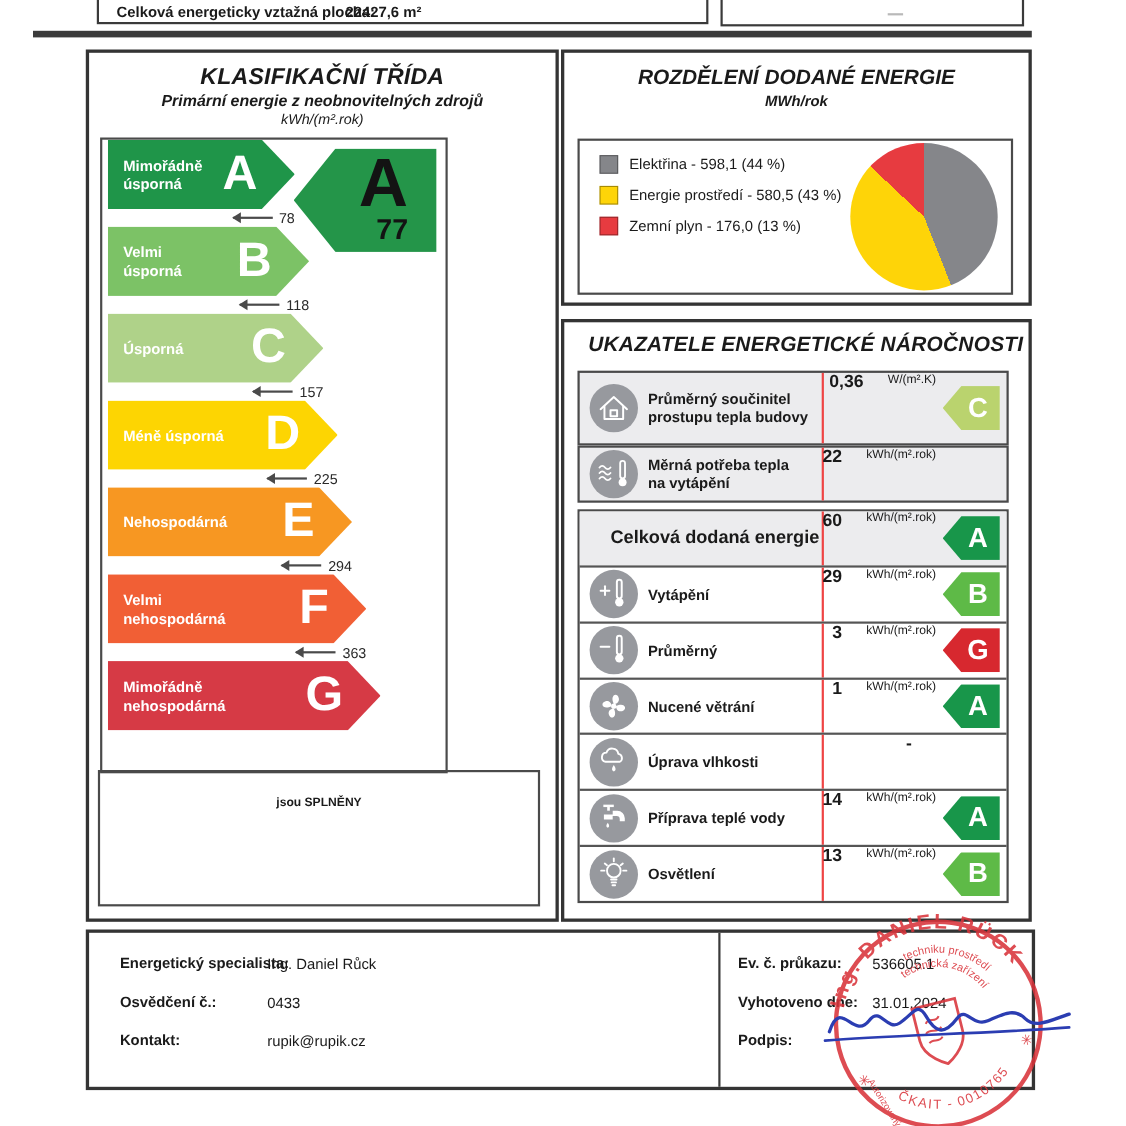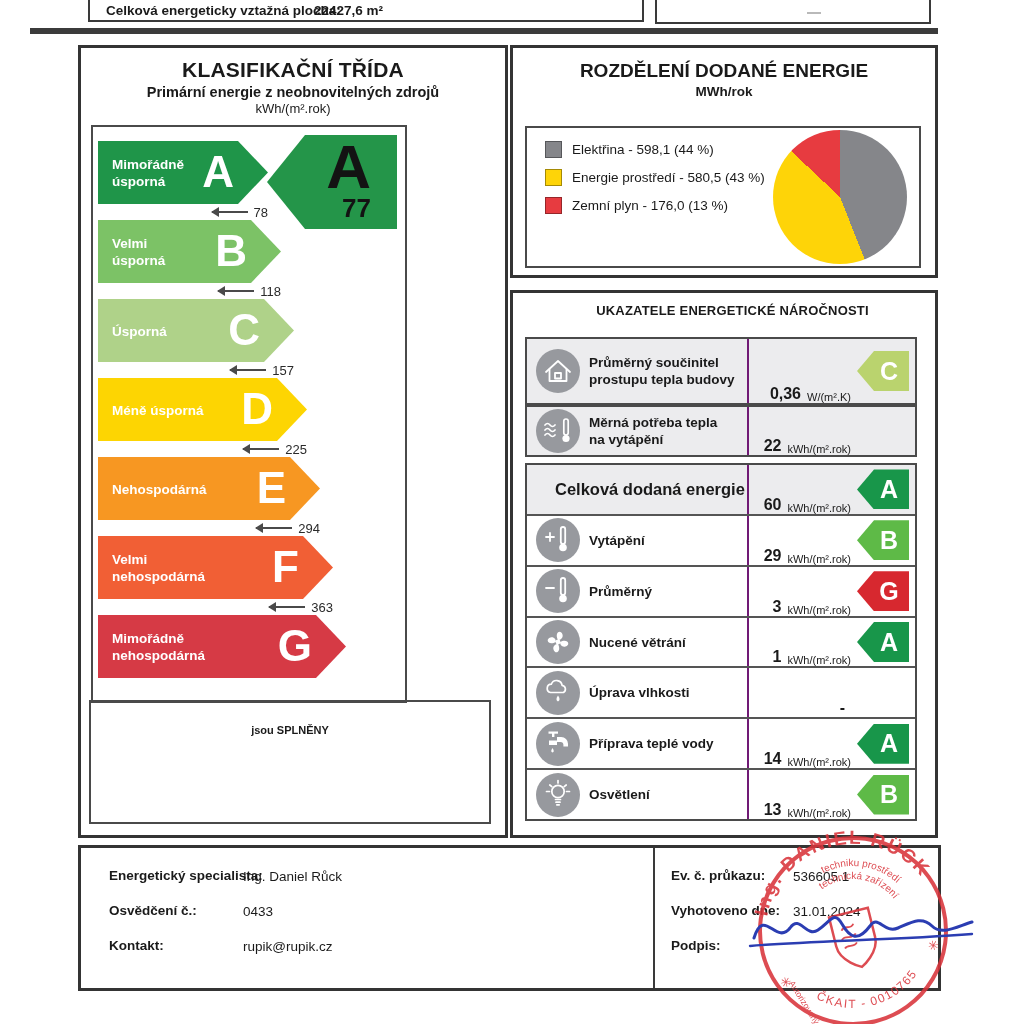--- a/index.html
+++ b/index.html
@@ -11,27 +11,27 @@
   .abs{position:absolute;}
   
   #top-left-box{left:88px;top:-26px;width:552px;height:44px;border:2px solid #3a3a3a;background:#fff;}
   #top-left-box .lbl{position:absolute;left:16px;bottom:2px;font-weight:bold;font-size:13.5px;}
   #top-left-box .val{position:absolute;left:224px;bottom:2px;font-weight:bold;font-size:13.5px;}
   #top-right-box{left:655px;top:-46px;width:272px;height:66px;border:2px solid #3a3a3a;background:#fff;}
   #top-right-box .smudge{position:absolute;left:150px;bottom:8px;width:14px;height:2px;background:#b9b9b9;}
   #top-thick-line{left:30px;top:28px;width:908px;height:6px;background:#3b3b3b;}
   
   .panel{border:3px solid #343434;background:#fff;}
-  .center{text-align:center;}
+  .center{text-align:center;font-style:italic;}
   
   #class-panel{left:78px;top:45px;width:424px;height:787px;}
   #class-panel .p-title{margin-top:10px;font-size:21px;font-weight:bold;letter-spacing:.2px;}
   #class-panel .p-sub{margin-top:2px;font-size:14.5px;font-weight:bold;}
   #class-panel .p-unit{margin-top:1px;font-size:13px;}
-  #arrows-box{left:10px;top:77px;width:316px;height:578px;border:2px solid #4a4a4a;padding-top:14px;box-sizing:border-box;}
+  #arrows-box{left:10px;top:77px;width:316px;height:578px;border:2px solid #4a4a4a;padding-top:0;box-sizing:border-box;}
   .bar{position:relative;height:63px;margin-left:5px;
        clip-path:polygon(0 0,calc(100% - 30px) 0,100% 50%,calc(100% - 30px) 100%,0 100%);}
   .bar .bar-label{position:absolute;left:14px;top:50%;transform:translateY(-50%);
        color:#fff;font-weight:bold;font-size:13.5px;line-height:17px;white-space:pre-line;}
   .bar .bar-letter{position:absolute;right:34px;top:50%;transform:translate(0,-53%);
        color:#fff;font-weight:bold;font-size:44px;}
   .threshold{height:16px;margin-left:5px;display:flex;align-items:center;justify-content:flex-end;gap:6px;}
   .th-arrow{display:inline-block;position:relative;width:36px;height:2px;background:#4a4a4a;}
   .th-arrow::before{content:"";position:absolute;left:-1px;top:-4px;border-top:5px solid transparent;
        border-bottom:5px solid transparent;border-right:8px solid #4a4a4a;}
@@ -52,36 +52,36 @@
   #dist-panel .p-title{margin-top:12px;font-size:19px;font-weight:bold;}
   #dist-panel .p-unit{margin-top:2px;font-size:13.5px;font-weight:bold;}
   #dist-box{left:12px;top:78px;width:392px;height:138px;border:2px solid #4a4a4a;}
   #legend{position:absolute;left:18px;top:13px;display:flex;flex-direction:column;gap:11px;}
   .legend-item{display:flex;align-items:center;}
   .legend-swatch{width:17px;height:17px;margin-right:10px;border:1px solid rgba(0,0,0,.35);box-sizing:border-box;}
   .legend-text{font-size:13.5px;font-weight:normal;}
   #pie-chart{position:absolute;right:12px;top:2px;width:134px;height:134px;border-radius:50%;}
   
   #ind-panel{left:510px;top:290px;width:422px;height:542px;}
-  #ind-panel .p-title{margin-top:10px;font-size:13px;font-weight:bold;letter-spacing:.2px;margin-left:17px;}
+  #ind-panel .p-title{margin-top:10px;font-size:19px;font-weight:bold;letter-spacing:.2px;margin-left:17px;}
   .ind-box{position:absolute;left:12px;width:392px;border:2px solid #4a4a4a;background:#ececee;
        display:flex;align-items:stretch;box-sizing:border-box;}
   #ind-box1{top:44px;height:68px;}
   #ind-box2{top:112px;height:52px;}
   #ind-bigbox{position:absolute;left:12px;top:170px;width:392px;height:358px;border:2px solid #4a4a4a;
        display:flex;flex-direction:column;box-sizing:border-box;background:#fff;}
   .ind-row{flex:1;display:flex;align-items:stretch;border-top:2px solid #555;}
   .ind-row:first-child{border-top:none;}
   .ind-row.hl{background:#ececee;}
   .icon-wrap{width:62px;display:flex;align-items:center;justify-content:center;flex:0 0 62px;}
   .ind-label{flex:1;display:flex;align-items:center;font-size:13.5px;font-weight:bold;
        line-height:17px;white-space:pre-line;}
   .ind-label.big{font-size:16.5px;padding-left:28px;}
-  .ind-value{width:108px;flex:0 0 108px;border-left:2px solid #701a75;display:flex;align-items:flex-end;
-       justify-content:flex-end;gap:6px;padding-right:4px;box-sizing:border-box;}
+  .ind-value{width:108px;flex:0 0 108px;border-left:2px solid #ef4444;display:flex;align-items:flex-start;
+       justify-content:flex-end;gap:22px;padding-right:4px;box-sizing:border-box;}
   .ind-value .num{font-size:16px;font-weight:bold;}
   .ind-value .unit{font-size:11px;}
   .badge{width:52px;flex:0 0 52px;align-self:center;height:40px;margin:0 6px 0 2px;
        clip-path:polygon(17px 0,100% 0,100% 100%,17px 100%,0 50%);
        display:flex;align-items:center;justify-content:center;padding-left:12px;box-sizing:border-box;
        color:#fff;font-size:25px;font-weight:bold;}
   
   #footer-panel{left:78px;top:845px;width:857px;height:140px;}
   .f-row{position:absolute;font-size:13.5px;}
   .f-label{font-weight:bold;}

